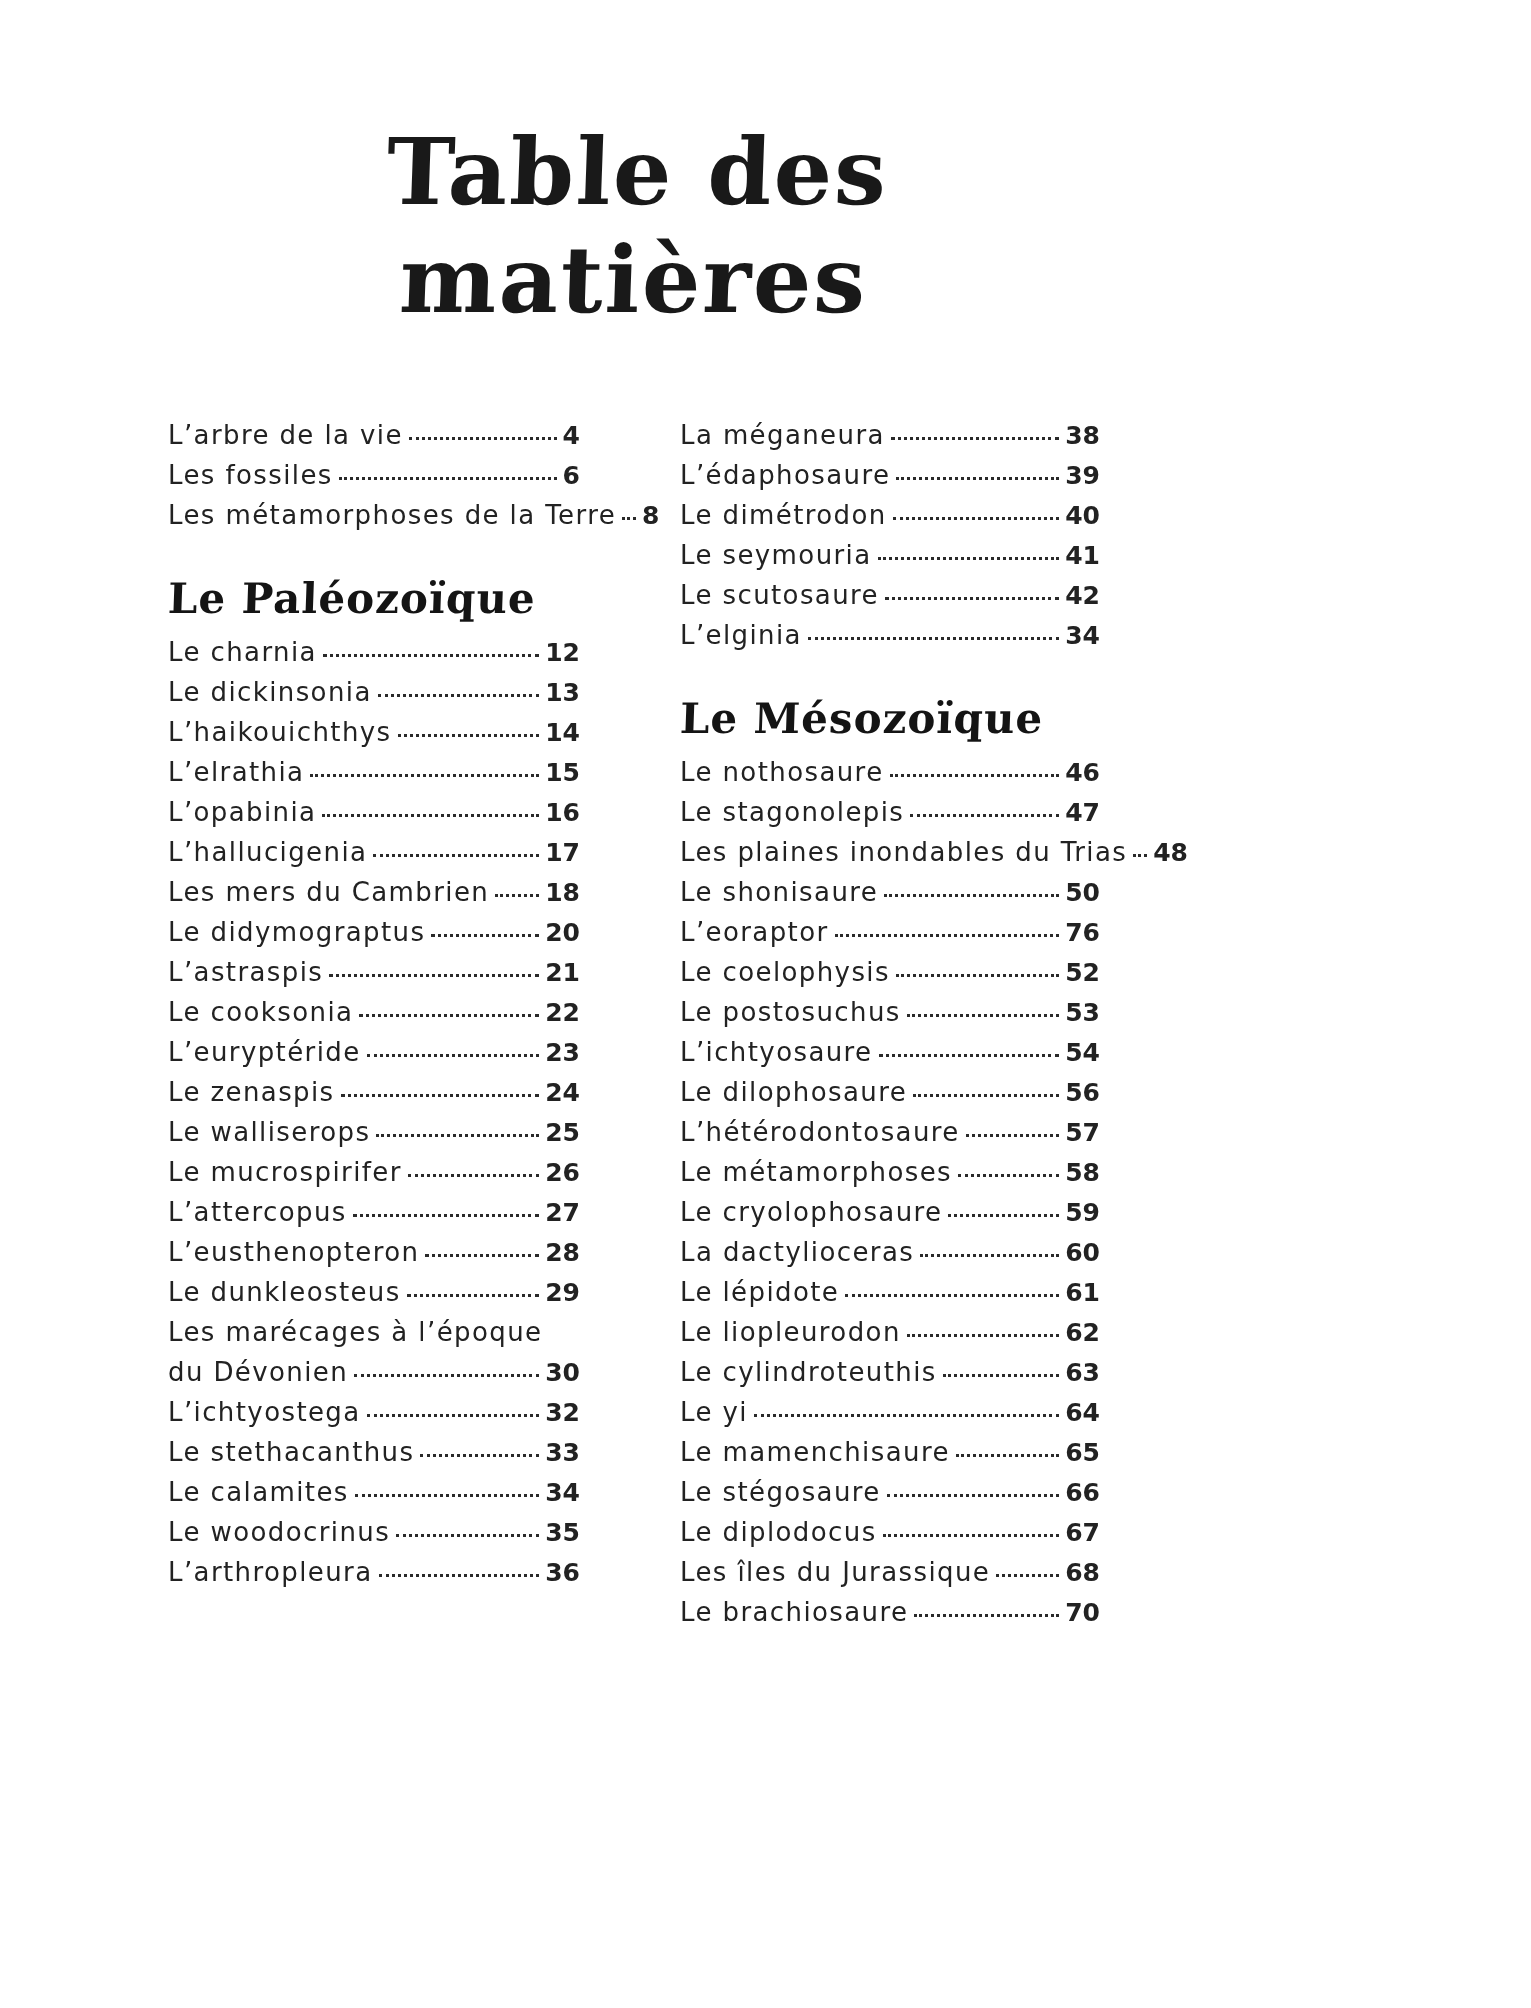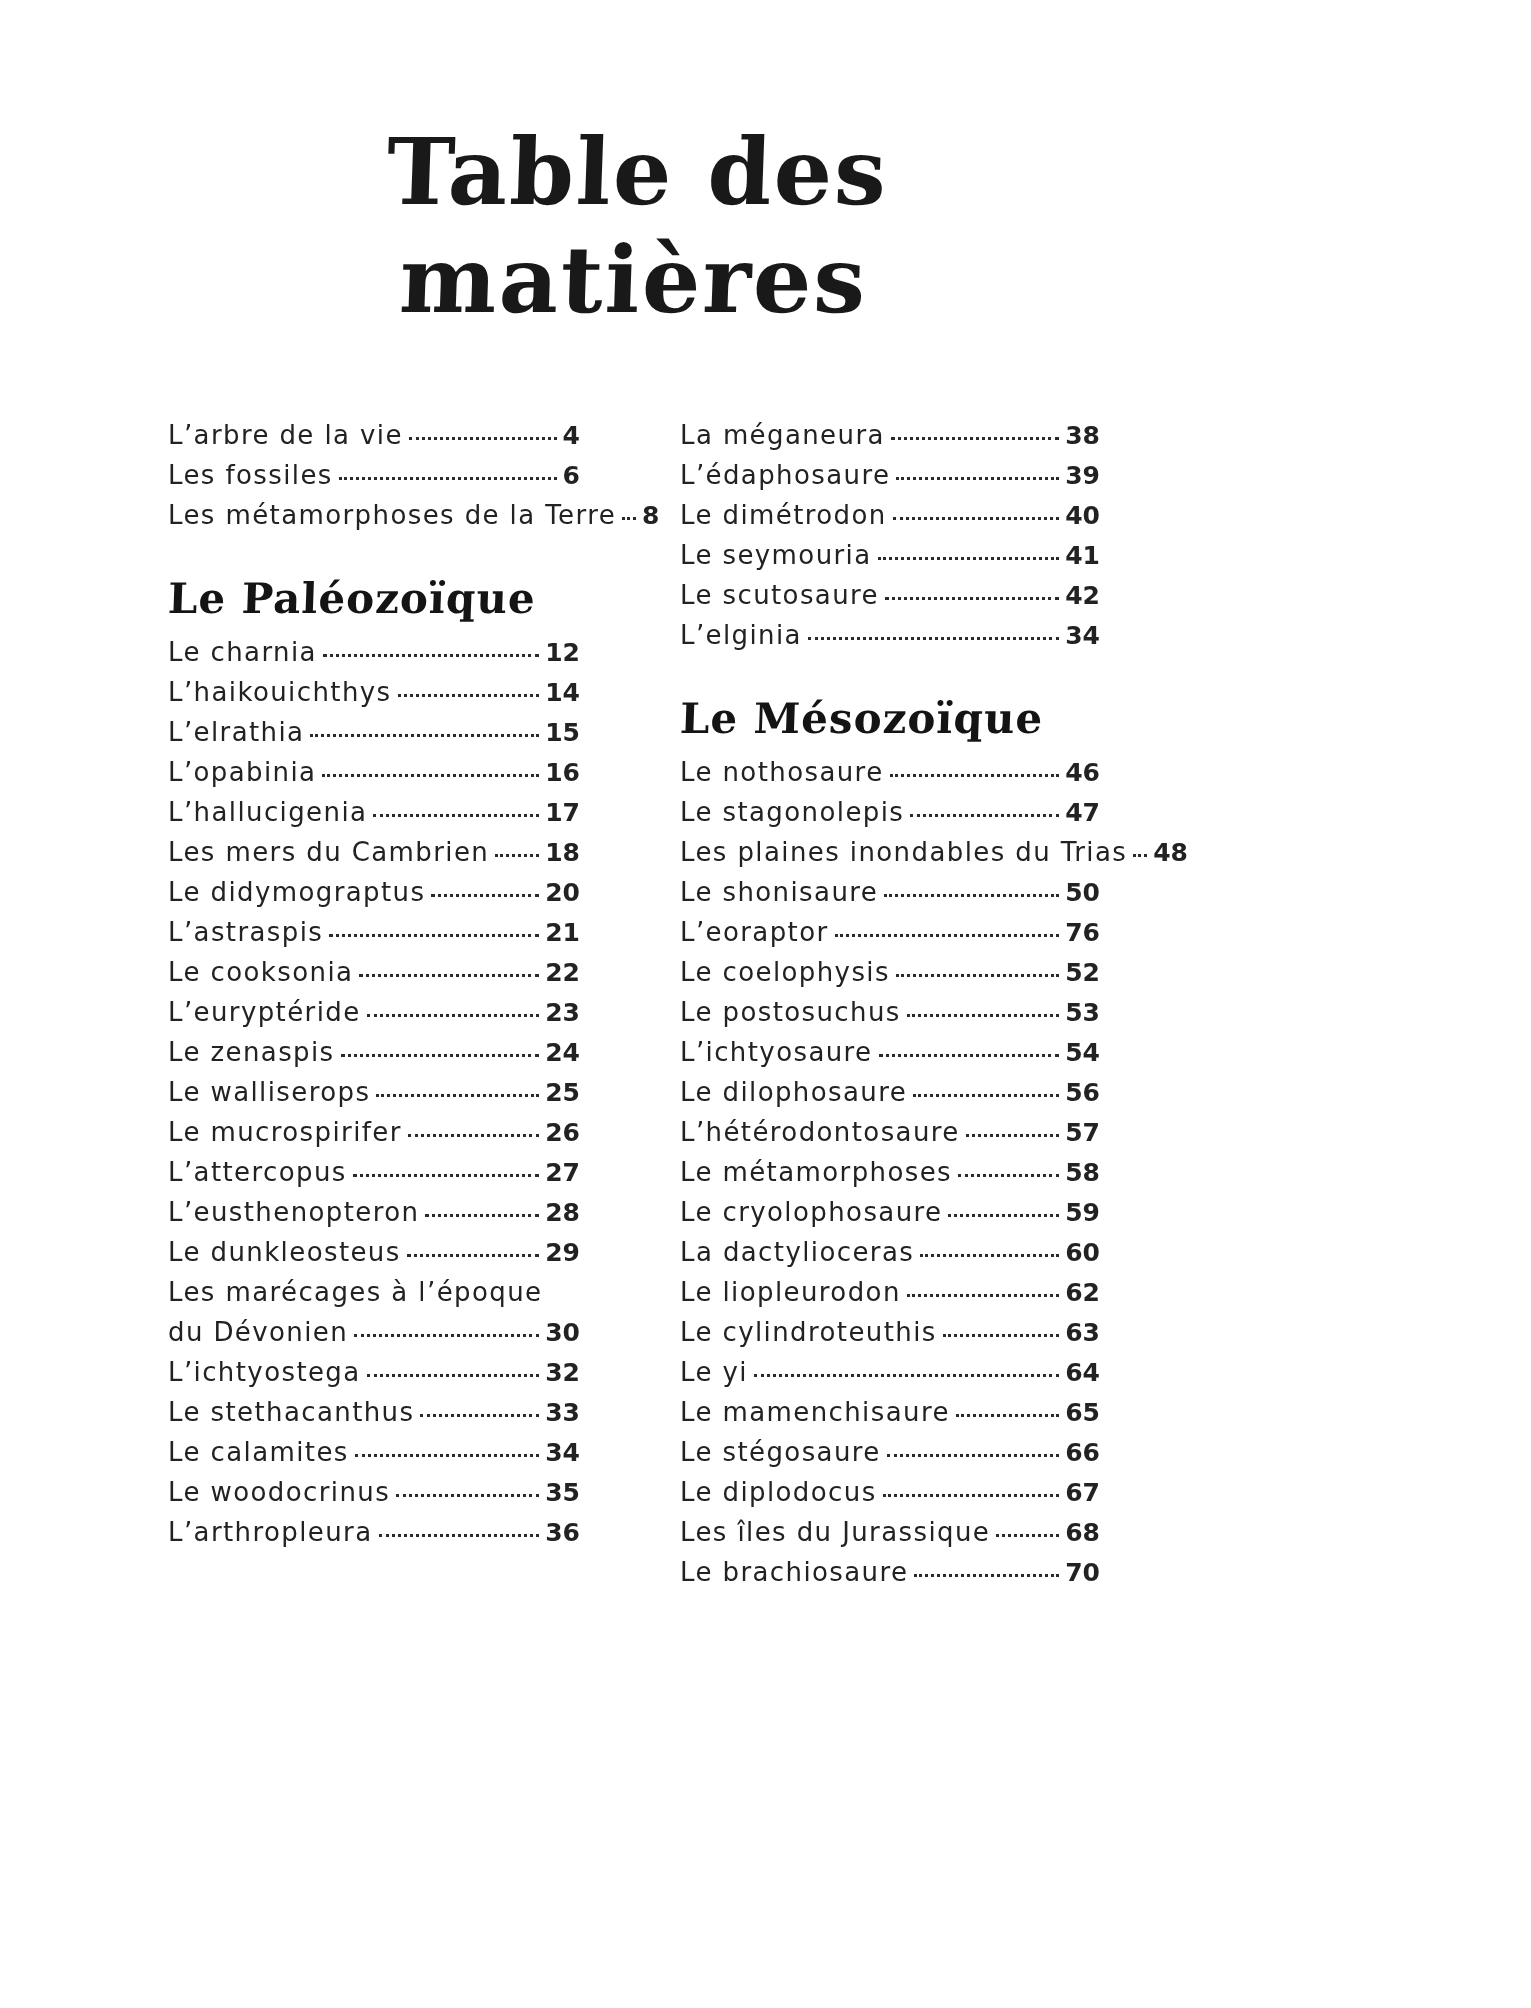--- a/index.html
+++ b/index.html
@@ -98,20 +98,25 @@
           <span class="dots"></span>
           <span class="entry-page">8</span>
         </div>
         <div class="section-heading">Le Paléozoïque</div>
         <div class="toc-entry">
           <span class="entry-label">Le charnia</span>
           <span class="dots"></span>
           <span class="entry-page">12</span>
         </div>
         <div class="toc-entry">
+          <span class="entry-label">Le dickinsonia</span>
+          <span class="dots"></span>
+          <span class="entry-page">13</span>
+        </div>
+        <div class="toc-entry">
           <span class="entry-label">L’haikouichthys</span>
           <span class="dots"></span>
           <span class="entry-page">14</span>
         </div>
         <div class="toc-entry">
           <span class="entry-label">L’elrathia</span>
           <span class="dots"></span>
           <span class="entry-page">15</span>
         </div>
         <div class="toc-entry">
@@ -302,20 +307,25 @@
         </div>
         <div class="toc-entry">
           <span class="entry-label">Le cryolophosaure</span>
           <span class="dots"></span>
           <span class="entry-page">59</span>
         </div>
         <div class="toc-entry">
           <span class="entry-label">La dactylioceras</span>
           <span class="dots"></span>
           <span class="entry-page">60</span>
+        </div>
+        <div class="toc-entry">
+          <span class="entry-label">Le lépidote</span>
+          <span class="dots"></span>
+          <span class="entry-page">61</span>
         </div>
         <div class="toc-entry">
           <span class="entry-label">Le liopleurodon</span>
           <span class="dots"></span>
           <span class="entry-page">62</span>
         </div>
         <div class="toc-entry">
           <span class="entry-label">Le cylindroteuthis</span>
           <span class="dots"></span>
           <span class="entry-page">63</span>

